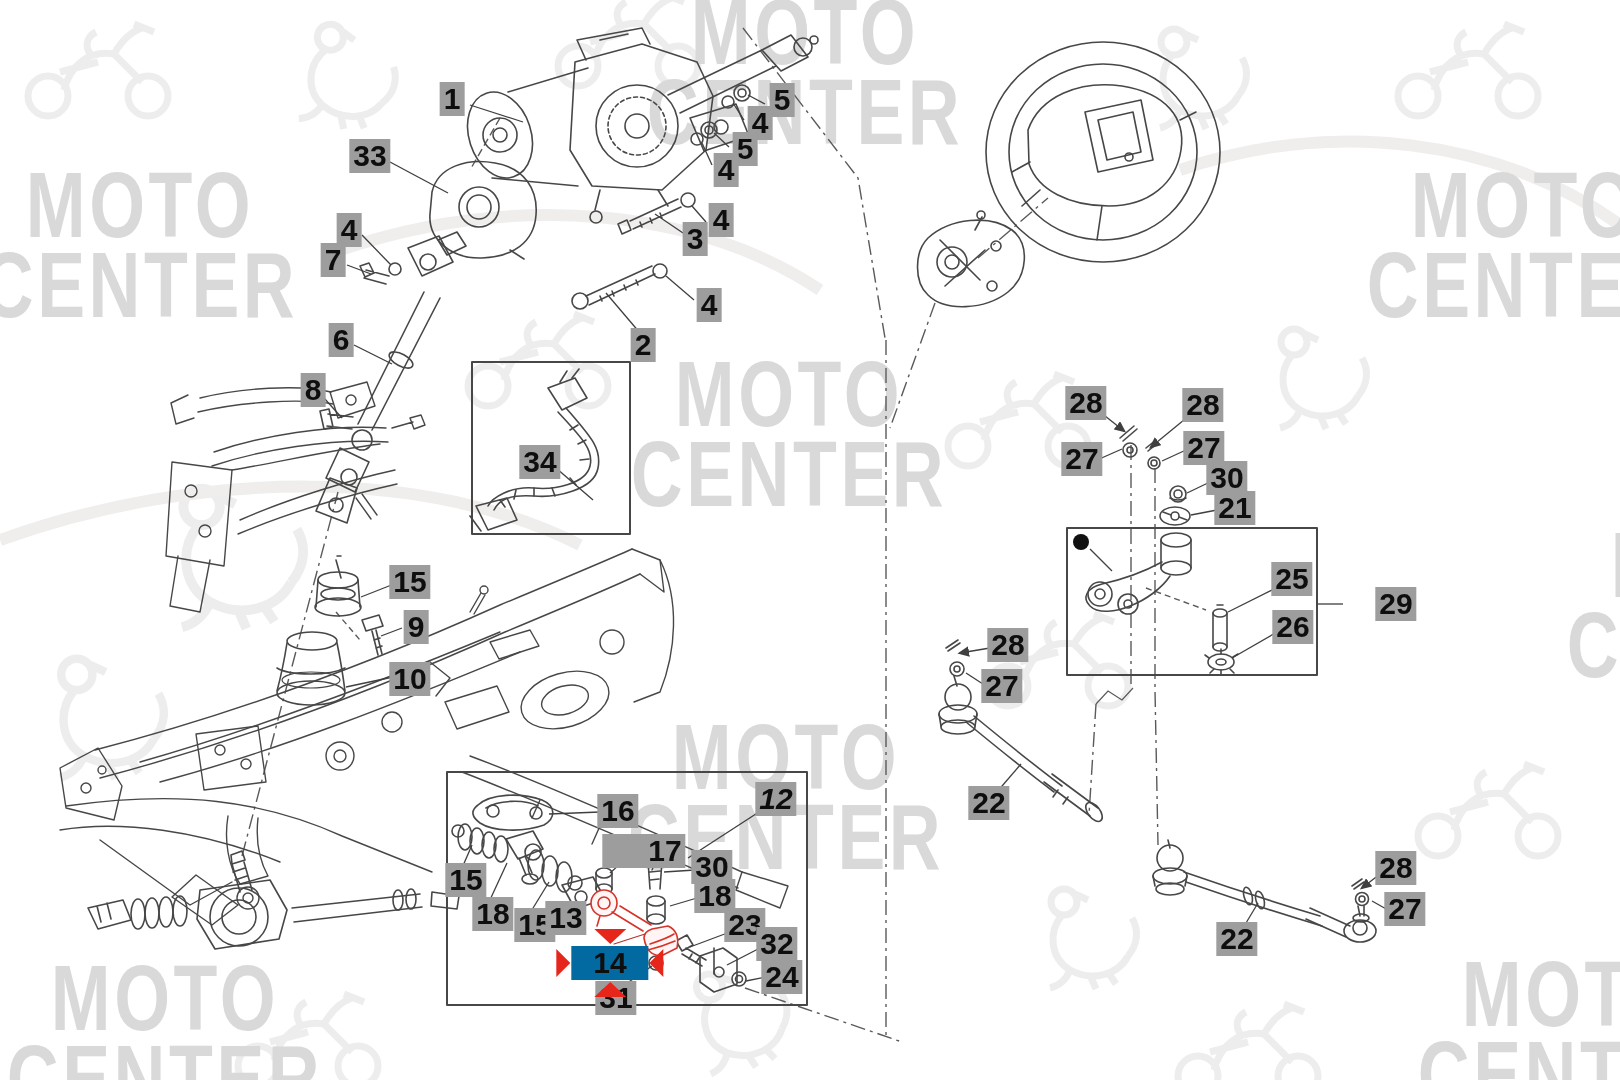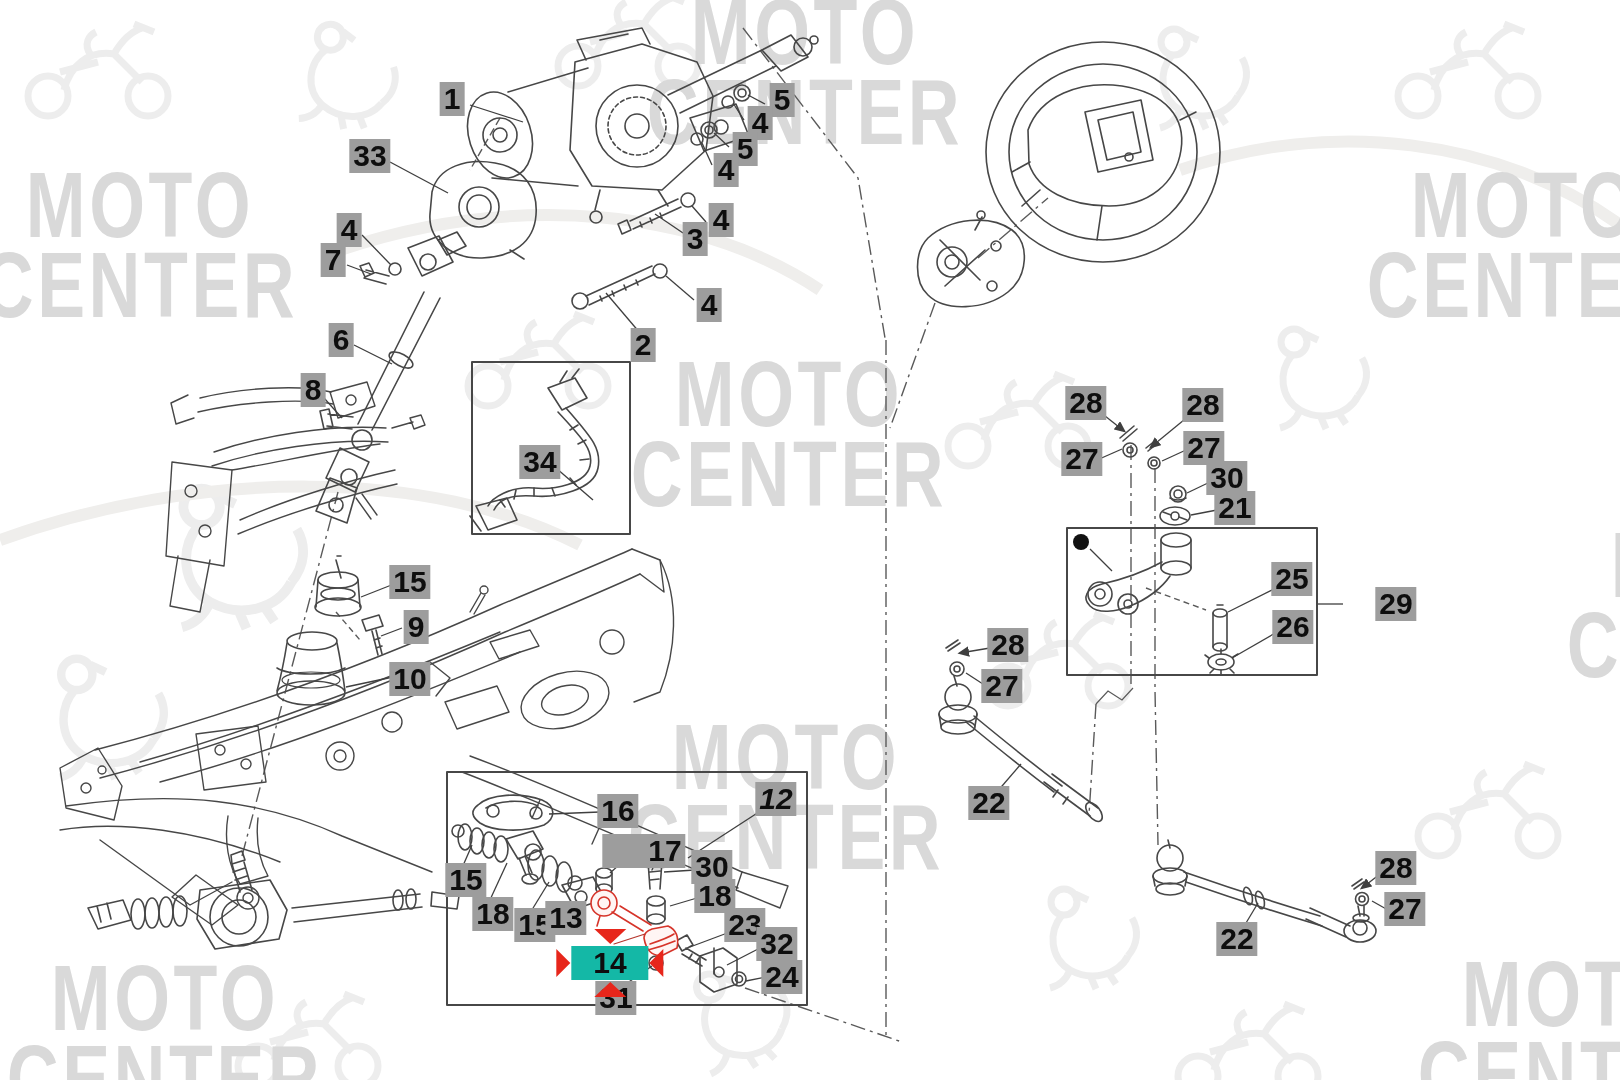--- a/index.html
+++ b/index.html
@@ -7,21 +7,21 @@
          font-family:"Liberation Sans", sans-serif;}
   .stage svg{position:absolute;left:0;top:0;}
   .layer{position:absolute;left:0;top:0;width:100%;height:100%;}
   
   .wm{position:absolute;display:flex;flex-direction:column;align-items:center;
       transform:translate(-50%,-50%) scaleX(.78);color:#d9d9d9;font-weight:bold;
       font-size:92px;line-height:.87;letter-spacing:.05em;white-space:nowrap;user-select:none;}
   
   .chip{position:absolute;transform:translate(-50%,-50%);background:#9d9d9d;color:#0e0e0e;
         font-weight:bold;font-size:30px;line-height:1;padding:2px 4px;z-index:5;}
-  .chip.hl{background:#14b8a6;padding:2px 22px;z-index:6;}
+  .chip.hl{background:#0369a1;padding:2px 22px;z-index:6;}
   .tri{position:absolute;width:0;height:0;}
   .tri-t{left:50%;top:-17px;transform:translateX(-50%);
          border-left:16px solid transparent;border-right:16px solid transparent;border-top:15px solid #e7261b;}
   .tri-b{left:50%;bottom:-17px;transform:translateX(-50%);
          border-left:16px solid transparent;border-right:16px solid transparent;border-bottom:15px solid #e7261b;}
   .tri-l{left:-15px;top:50%;transform:translateY(-50%);
          border-top:14px solid transparent;border-bottom:14px solid transparent;border-left:14px solid #e7261b;}
   .tri-r{right:-15px;top:50%;transform:translateY(-50%);
          border-top:14px solid transparent;border-bottom:14px solid transparent;border-right:14px solid #e7261b;}
 </style>

